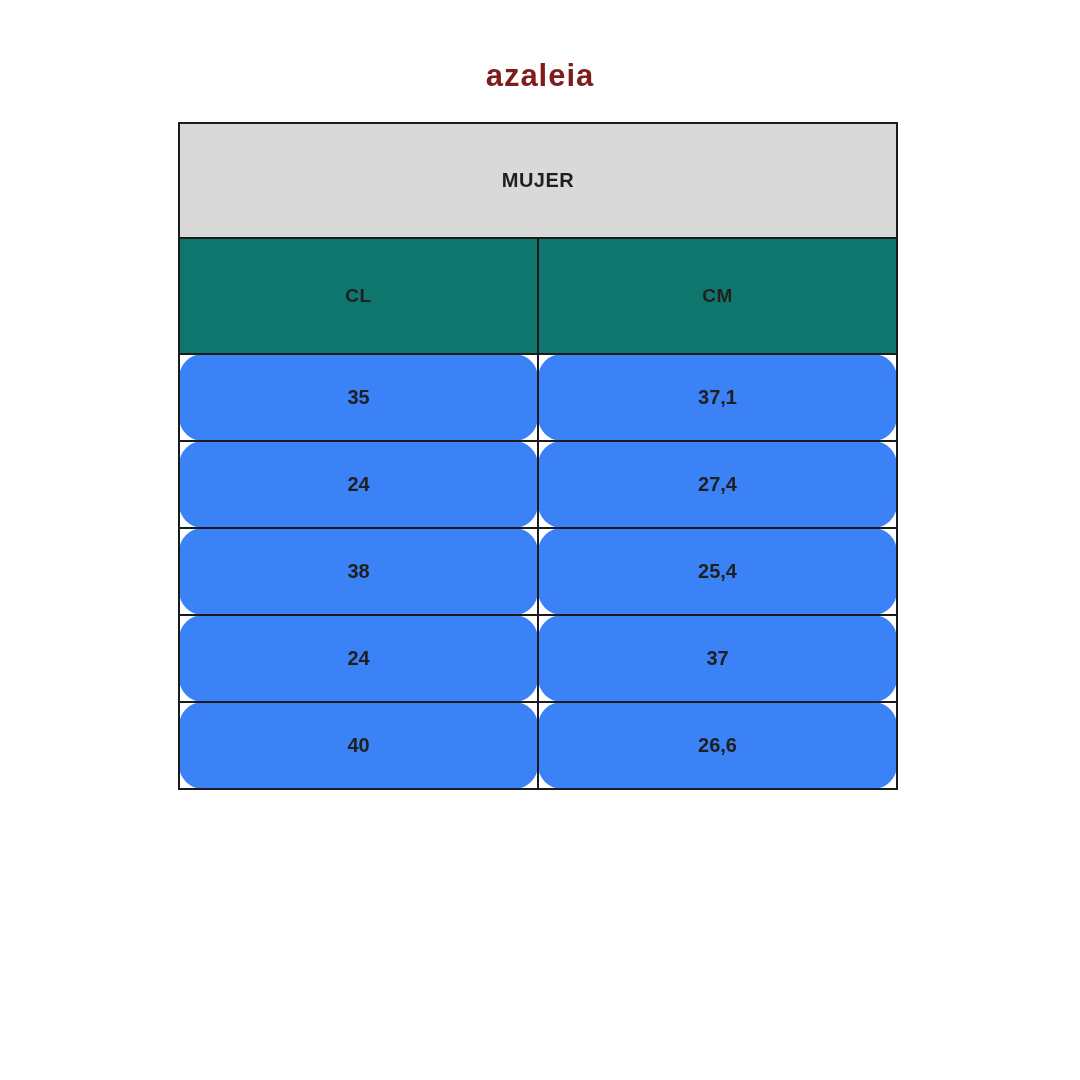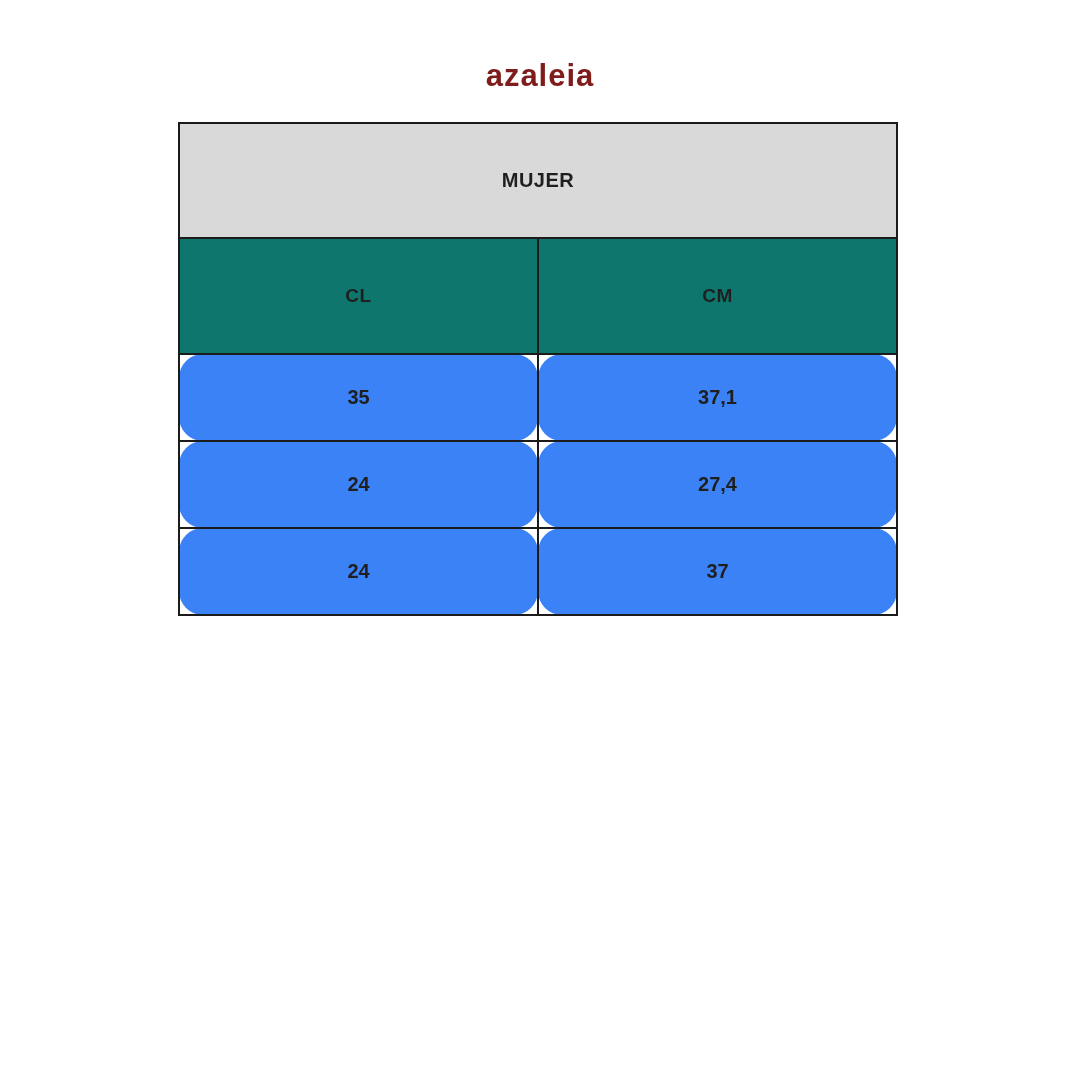--- a/index.html
+++ b/index.html
@@ -71,17 +71,25 @@
   <tbody>
     <tr class="data-row">
       <td>35</td>
       <td>37,1</td>
     </tr>
     <tr class="data-row">
       <td>24</td>
       <td>27,4</td>
     </tr>
     <tr class="data-row">
+      <td>38</td>
+      <td>25,4</td>
+    </tr>
+    <tr class="data-row">
       <td>24</td>
       <td>37</td>
+    </tr>
+    <tr class="data-row">
+      <td>40</td>
+      <td>26,6</td>
     </tr>
   </tbody>
 </table>
 
 </body></html>

